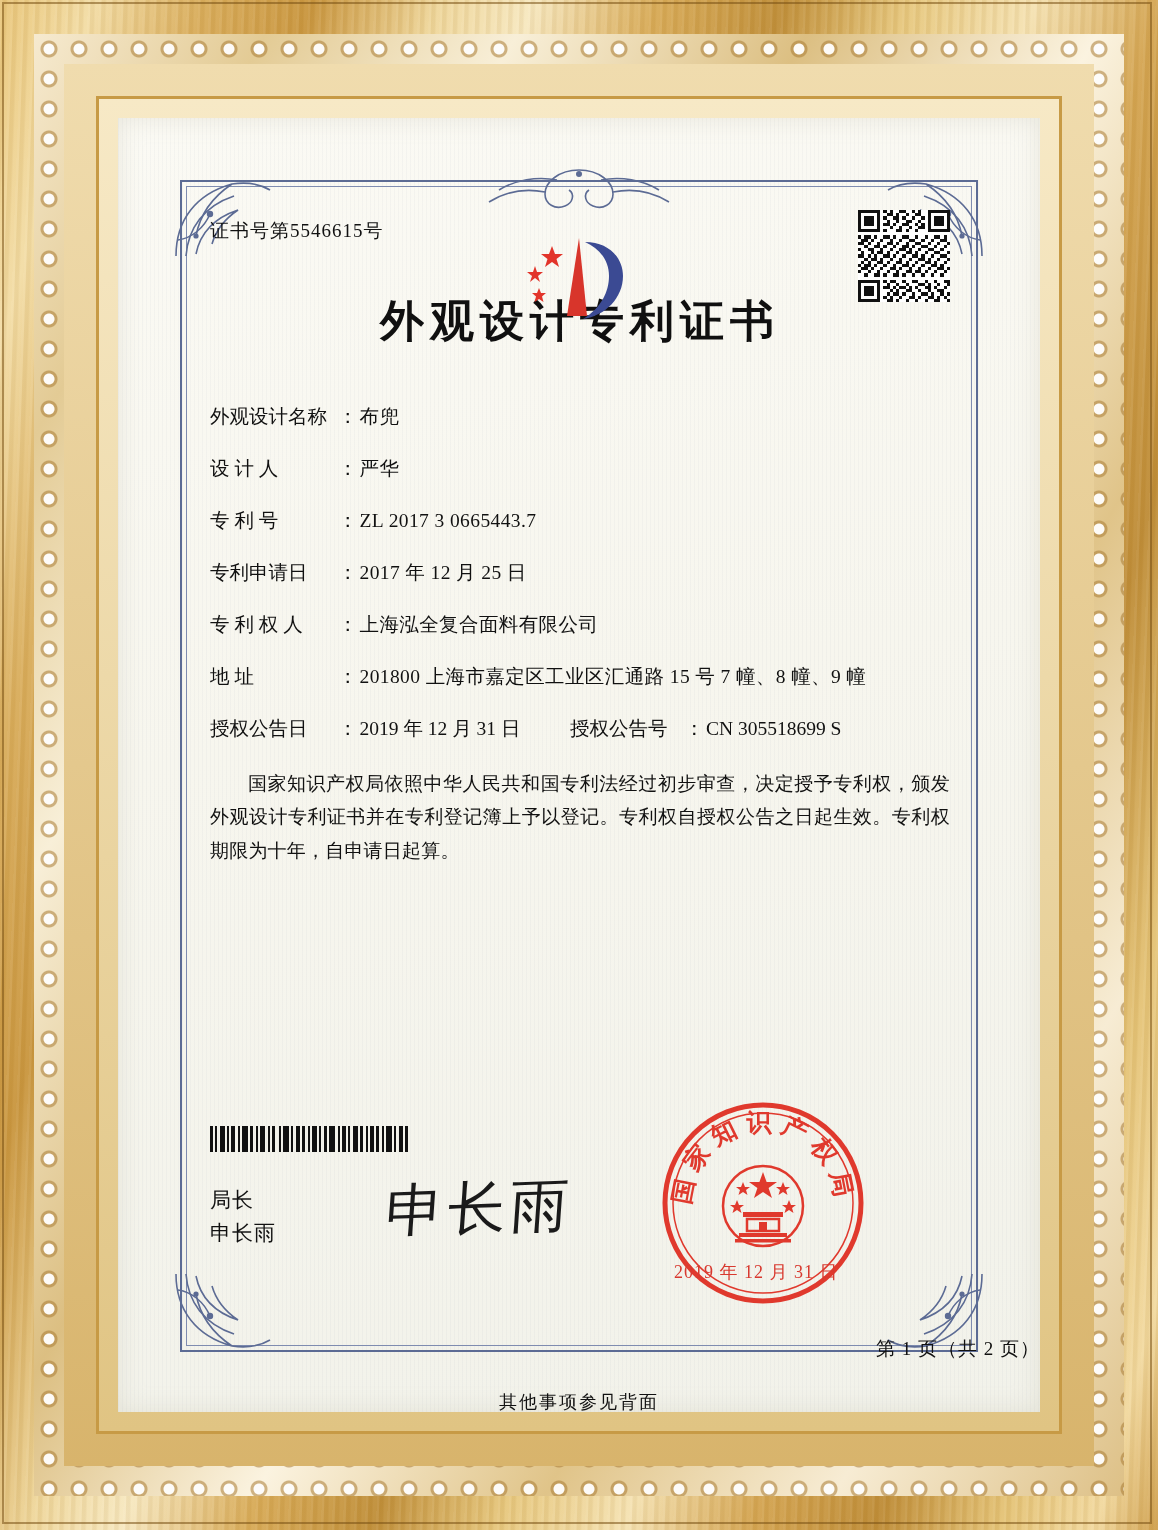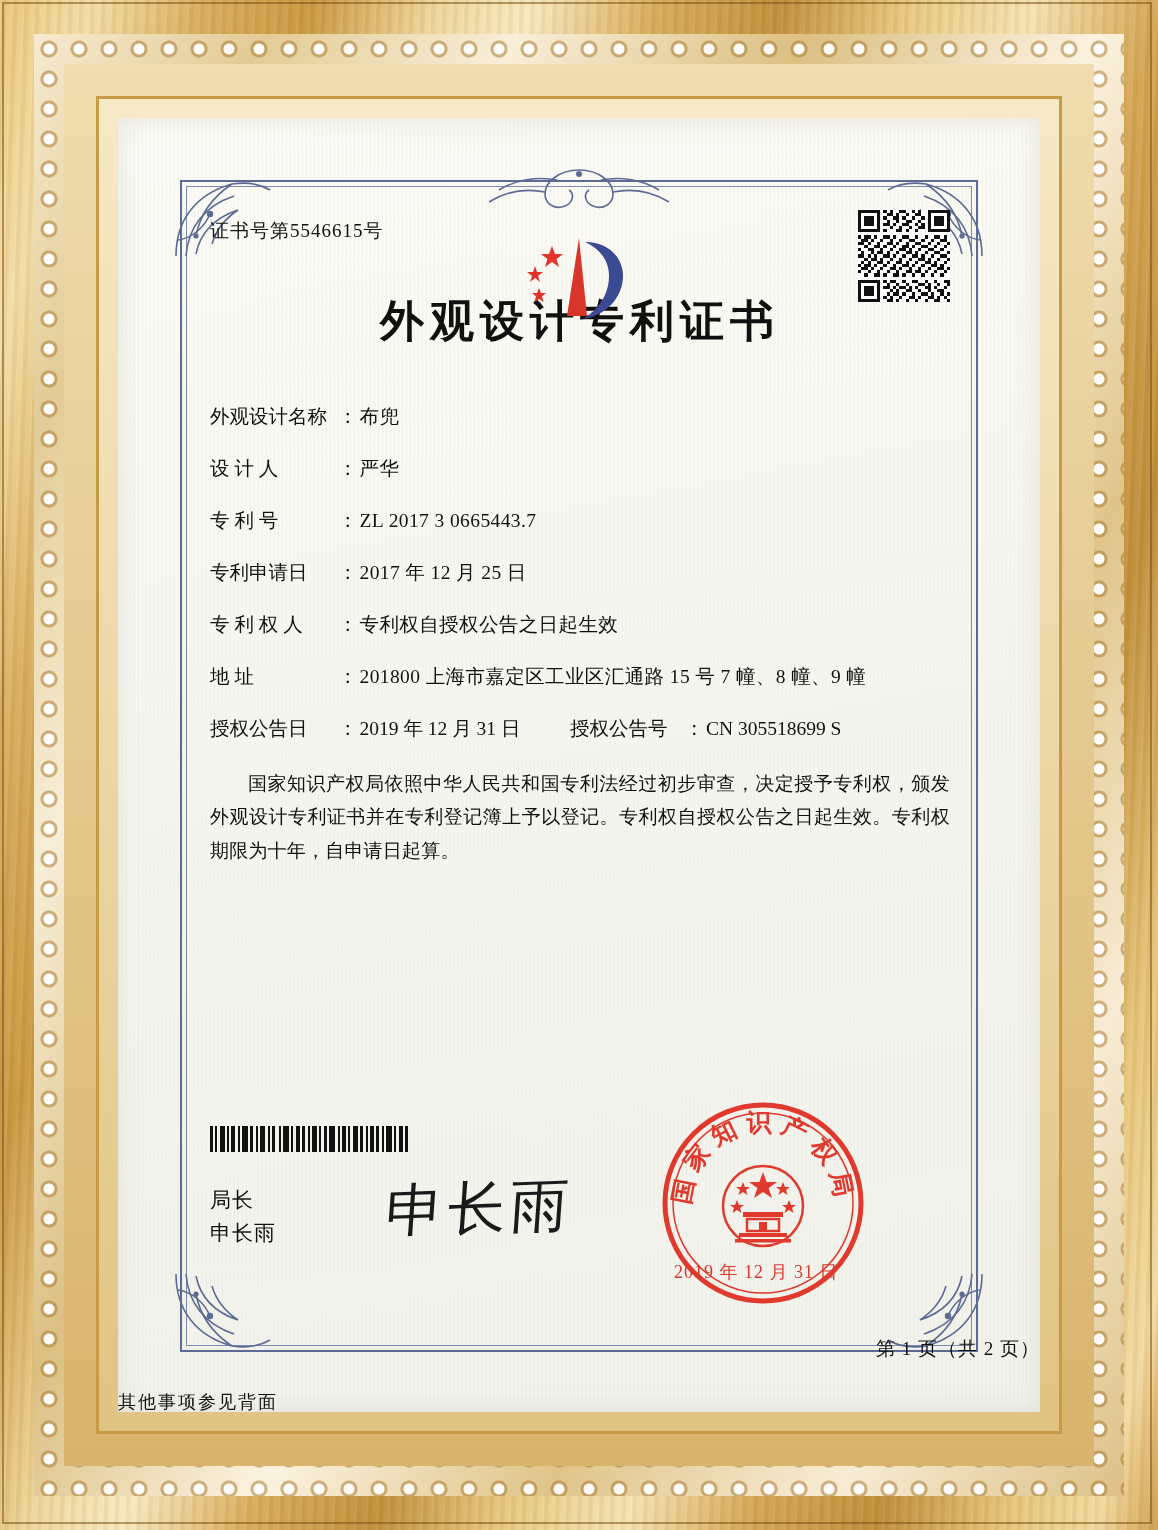--- a/index.html
+++ b/index.html
@@ -307,21 +307,21 @@
     text-align: right;
     font-size: 19px;
     color: #111;
     letter-spacing: 1px;
   }
   .footnote {
     position: absolute;
     left: 0;
     right: 0;
     top: 1272px;
-    text-align: left;
+    text-align: center;
     font-size: 18px;
     color: #111;
     letter-spacing: 2px;
   }
 </style>
 </head>
 <body>
 
 <div class="frame">
   <div class="frame-edge-outer"></div>
@@ -673,21 +673,21 @@
 
         <div class="field-row">
           <span class="field-label">专利申请日</span>
           <span class="field-colon">：</span>
           <span class="field-value">2017 年 12 月 25 日</span>
         </div>
 
         <div class="field-row">
           <span class="field-label">专 利 权 人</span>
           <span class="field-colon">：</span>
-          <span class="field-value">专利权自授权公告之日起生效</span>
+          <span class="field-value">上海泓全复合面料有限公司</span>
         </div>
 
         <div class="field-row">
           <span class="field-label">地 址</span>
           <span class="field-colon">：</span>
           <span class="field-value">201800 上海市嘉定区工业区汇通路 15 号 7 幢、8 幢、9 幢</span>
         </div>
 
         <div class="row-inline">
           <span class="seg1">

